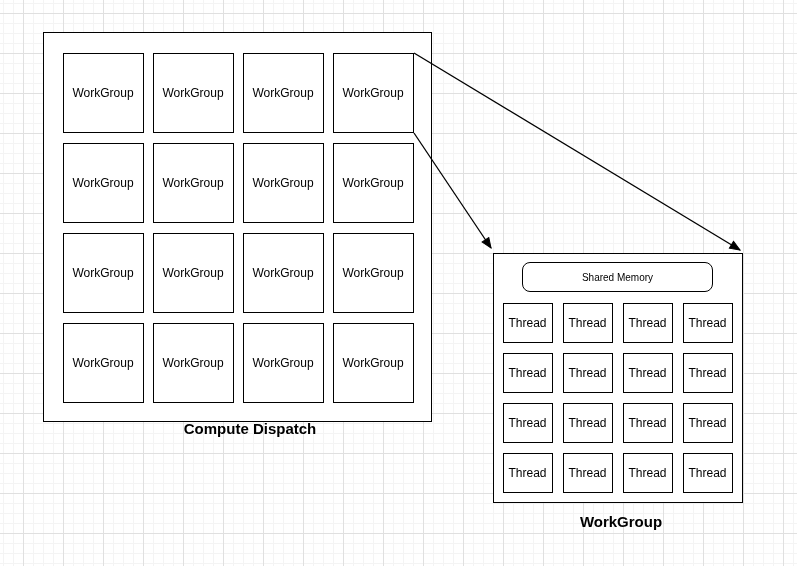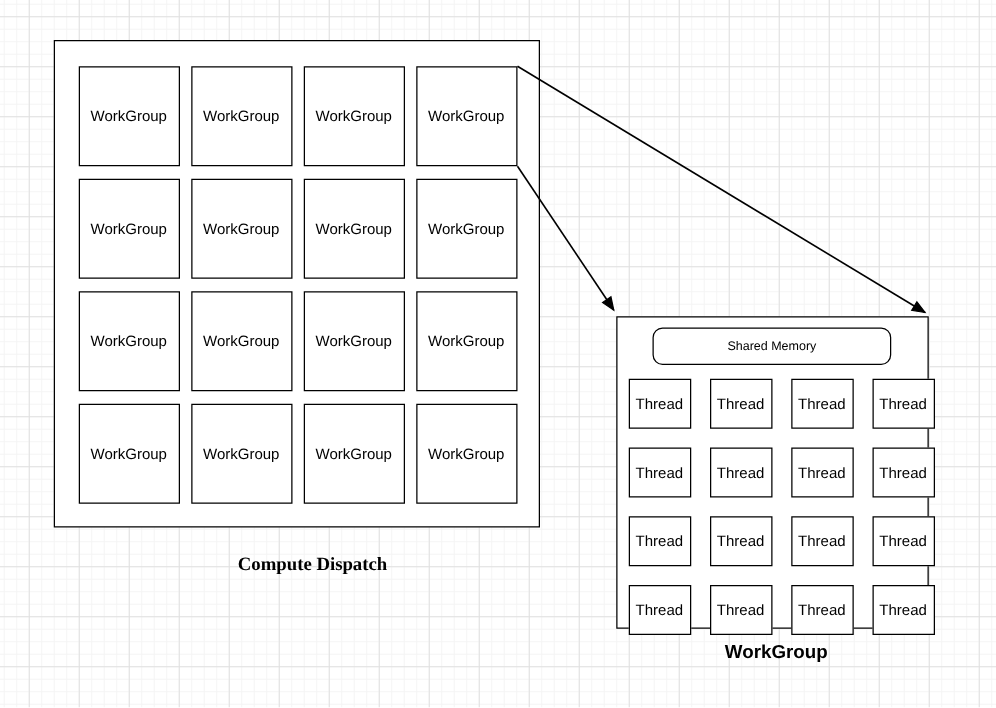--- a/index.html
+++ b/index.html
@@ -78,21 +78,20 @@
     white-space: nowrap;
   }
   .thread-grid {
     position: absolute;
     left: 8.5px; top: 48.5px;
     display: grid;
     grid-template-columns: repeat(4, 50px);
     grid-template-rows: repeat(4, 40px);
     column-gap: 10px;
     row-gap: 10px;
-    gap: 15px;
   }
   .thread-cell {
     background: var(--fill);
     border: 1.3px solid var(--stroke);
     display: flex;
     align-items: center;
     justify-content: center;
     font-size: 12px;
     color: var(--text);
     white-space: nowrap;
@@ -101,21 +100,21 @@
   
   .diagram-title {
     position: absolute;
     width: 220px;
     text-align: center;
     font-size: 15px;
     font-weight: bold;
     color: var(--text);
     white-space: nowrap;
   }
-  .dispatch-title { left: 140px; top: 444px; font-family: Liberation Serif, serif; }
+  .dispatch-title { left: 140px; top: 420px; }
   .workgroup-title { left: 511px; top: 513px; }
 
   
   .arrow-layer {
     position: absolute;
     left: 0; top: 0;
     width: 797px; height: 566px;
     pointer-events: none;
     z-index: 5;
   }

